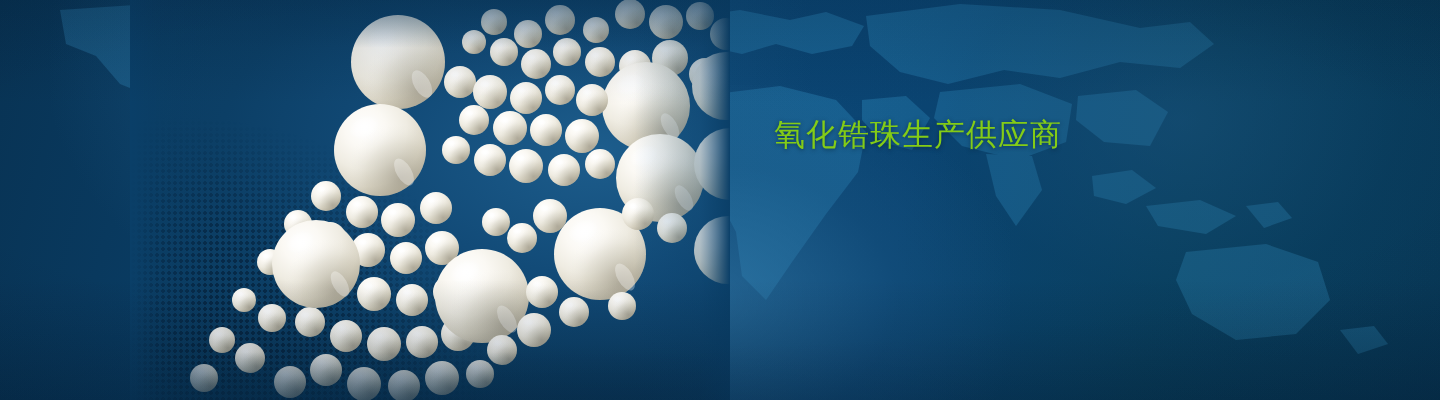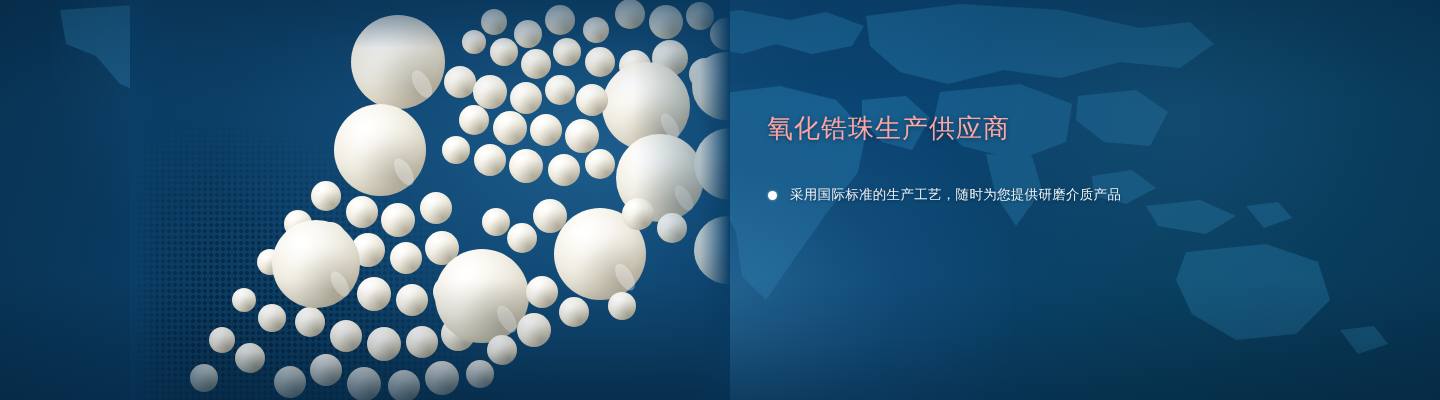--- a/index.html
+++ b/index.html
@@ -103,25 +103,25 @@
   .beads { position: absolute; inset: 0; }
   .beads svg { width: 100%; height: 100%; display: block; }
 
   
   .copy {
     position: absolute;
     left: 762px; top: 104px;
     width: 600px;
   }
   .headline {
-    margin: 5px;
-    font-size: 26px;
+    margin: 12px;
+    font-size: 31px;
     line-height: 38px;
     font-weight: 400;
-    color: #fca5a5;
+    color: #84cc16;
     letter-spacing: 1px;
     text-shadow: 0 1px 4px rgba(2,22,40,.55);
     white-space: nowrap;
   }
   .bullets {
     list-style: none;
     margin: 36px 0 0 0;
     padding: 0;
   }
   .bullet {
@@ -501,20 +501,16 @@
 
     <div class="photo-feather"></div>
   </div>
 
   <div class="bg-vignette"></div>
 
   <div class="copy">
     <h1 class="headline">氧化锆珠生产供应商</h1>
 
     <ul class="bullets">
-      <li class="bullet">
-        <span class="dot"></span>
-        <span class="bullet-line">采用国际标准的生产工艺，随时为您提供研磨介质产品</span>
-      </li>
     </ul>
   </div>
 
 </div>
 
 </body></html>

